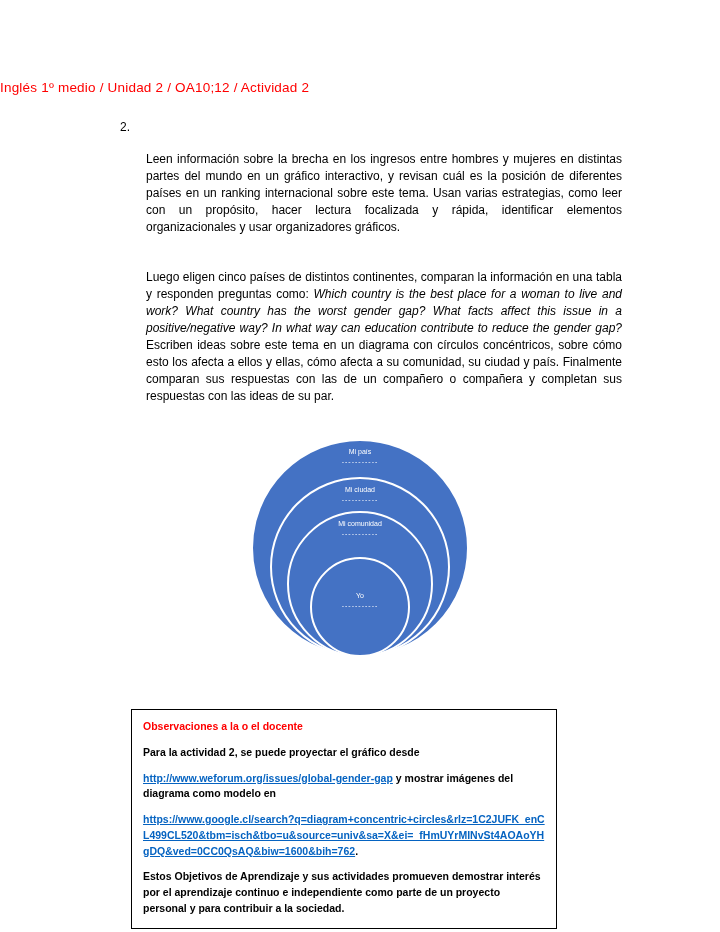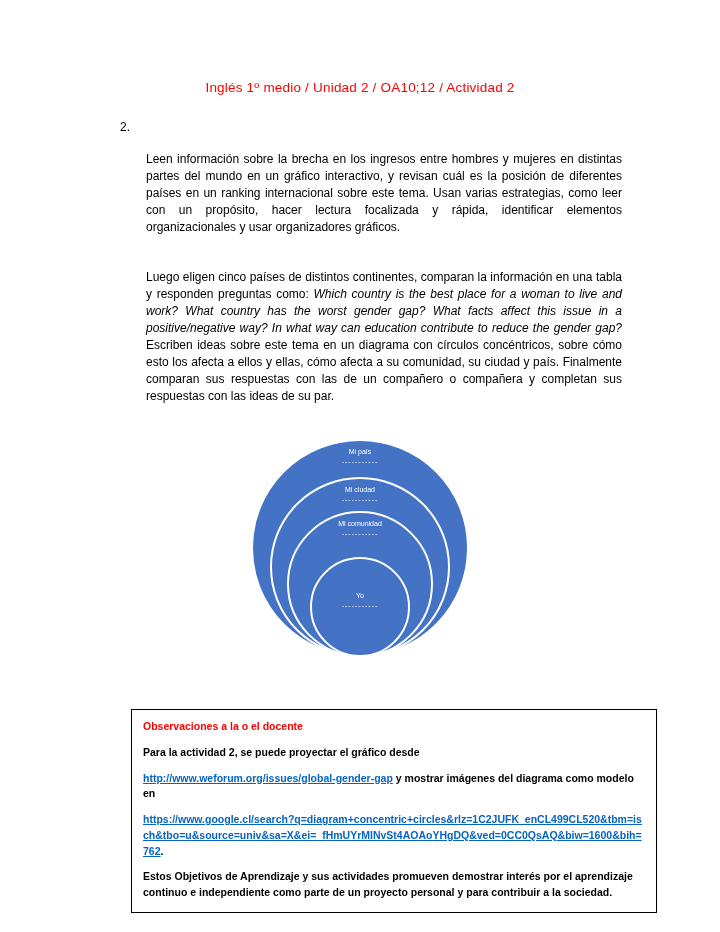--- a/index.html
+++ b/index.html
@@ -7,21 +7,21 @@
   body {
     width: 720px;
     height: 932px;
     position: relative;
     font-family: "Liberation Sans", sans-serif;
     color: #000;
     overflow: hidden;
   }
   .page-title {
     padding-top: 80px;
-    text-align: center;
+    text-align: left;
     color: #FF0000;
     font-size: 13.5px;
     font-weight: 400;
     letter-spacing: 0.2px;
   }
   .activity {
     display: flex;
     margin: 24px 98px 0 120px;
   }
   .activity .num {
@@ -68,21 +68,21 @@
   }
   .ring-label .blank { letter-spacing: 1px; display: block; }
   .l1 { top: 12px; }
   .l2 { top: 50px; }
   .l3 { top: 84px; }
   .l4 { top: 156px; }
 
   
   .note-box {
     margin: 46px 0 0 131px;
-    width: 526px;
+    width: 426px;
     border: 1px solid #000000;
     padding: 9px 11px 11px 11px;
     font-size: 10.5px;
     line-height: 1.5;
   }
   .note-heading {
     color: #FF0000;
     font-weight: bold;
     font-size: 10.5px;
   }

